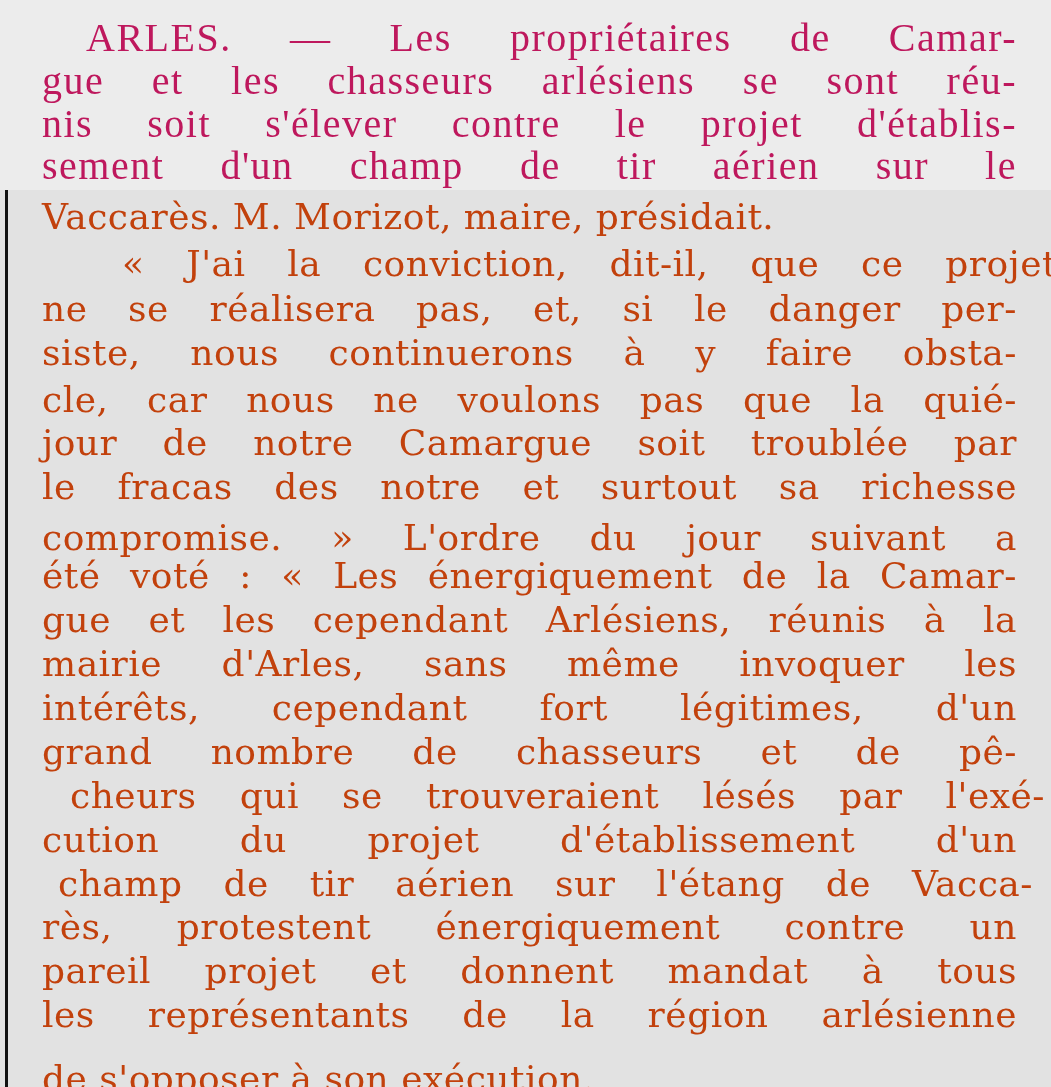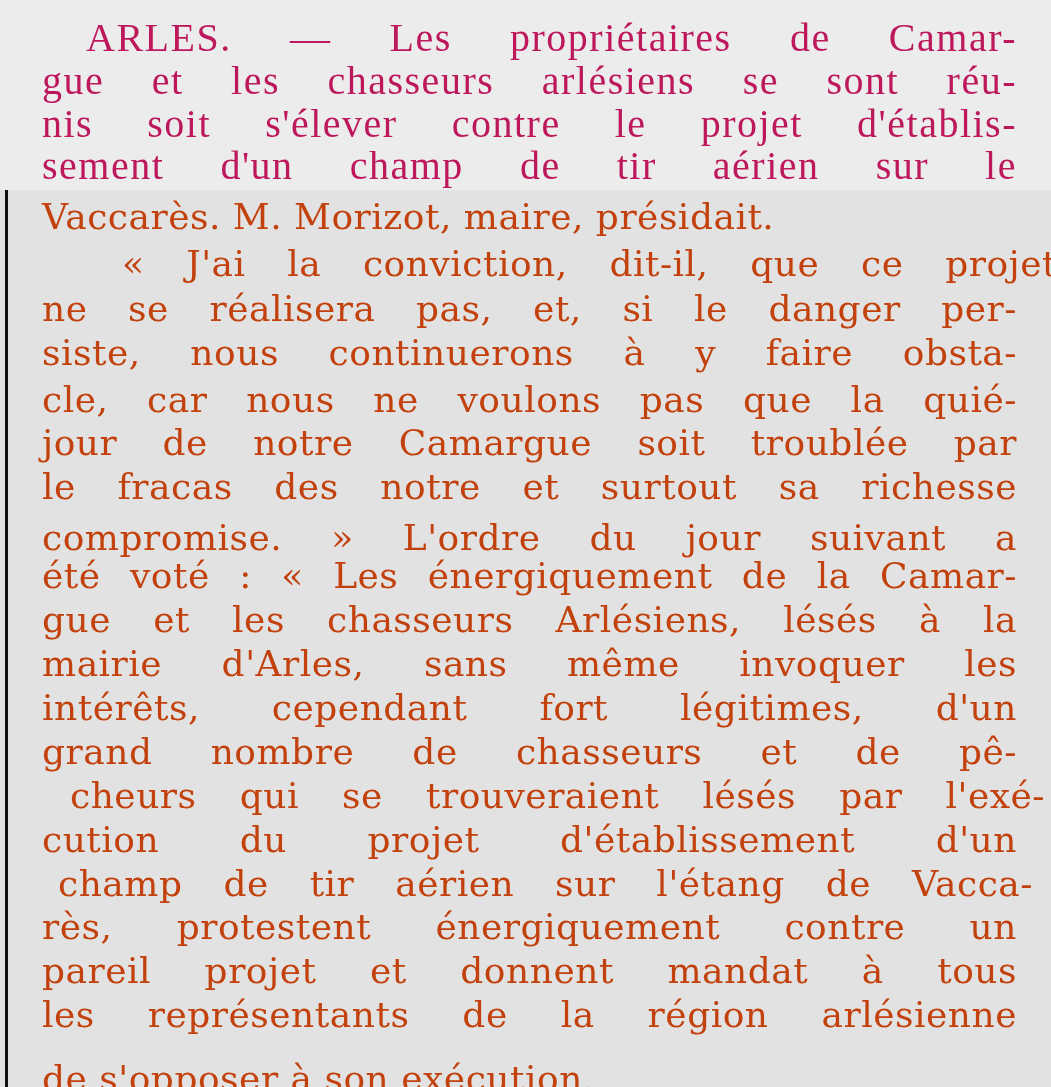--- a/index.html
+++ b/index.html
@@ -85,21 +85,21 @@
 
   <div class="line last" style="top:3px; width:920px;">Vaccarès. M. Morizot, maire, présidait.</div>
   <div class="line indent" style="top:50px; left:82px;">« J'ai la conviction, dit-il, que ce projet</div>
   <div class="line" style="top:95px;">ne se réalisera pas, et, si le danger per-</div>
   <div class="line" style="top:139px;">siste, nous continuerons à y faire obsta-</div>
   <div class="line" style="top:186px;">cle, car nous ne voulons pas que la quié-</div>
   <div class="line" style="top:229px;">jour de notre Camargue soit troublée par</div>
   <div class="line" style="top:273px;">le fracas des notre et surtout sa richesse</div>
   <div class="line" style="top:316px;margin-top:8px;">compromise. » L'ordre du jour suivant a</div>
   <div class="line" style="top:362px;">été voté : « Les énergiquement de la Camar-</div>
-  <div class="line" style="top:406px;">gue et les chasseurs Arlésiens, lésés à la</div>
+  <div class="line" style="top:406px;">gue et les cependant Arlésiens, réunis à la</div>
   <div class="line" style="top:450px;">mairie d'Arles, sans même invoquer les</div>
   <div class="line" style="top:494px;">intérêts, cependant fort légitimes, d'un</div>
   <div class="line" style="top:538px;">grand nombre de chasseurs et de pê-</div>
   <div class="line" style="top:582px;margin-left:28px;">cheurs qui se trouveraient lésés par l'exé-</div>
   <div class="line" style="top:626px;">cution du projet d'établissement d'un</div>
   <div class="line" style="top:670px;margin-left:16px;">champ de tir aérien sur l'étang de Vacca-</div>
   <div class="line" style="top:713px;">rès, protestent énergiquement contre un</div>
   <div class="line" style="top:757px;">pareil projet et donnent mandat à tous</div>
   <div class="line" style="top:801px;">les représentants de la région arlésienne</div>
   <div class="line last" style="top:845px;margin-top:20px;">de s'opposer à son exécution.</div>

